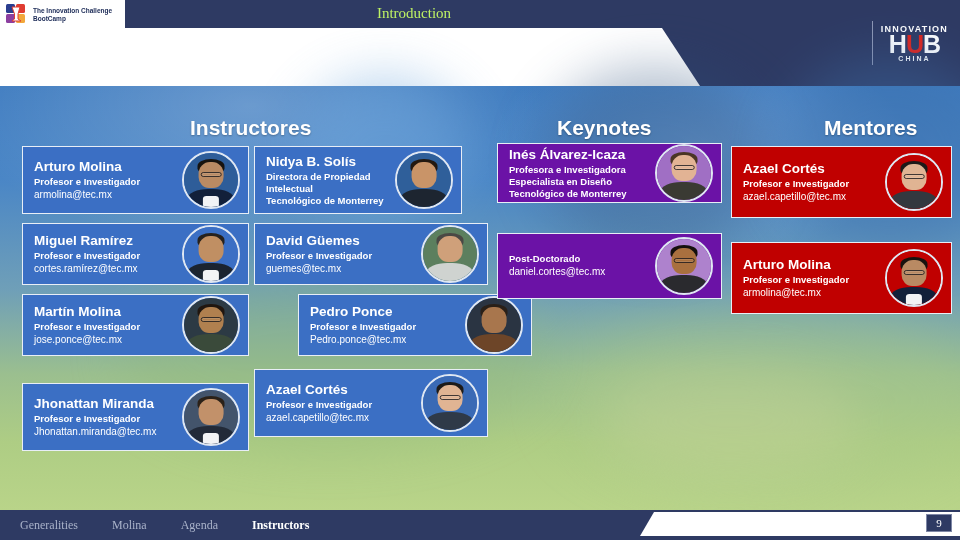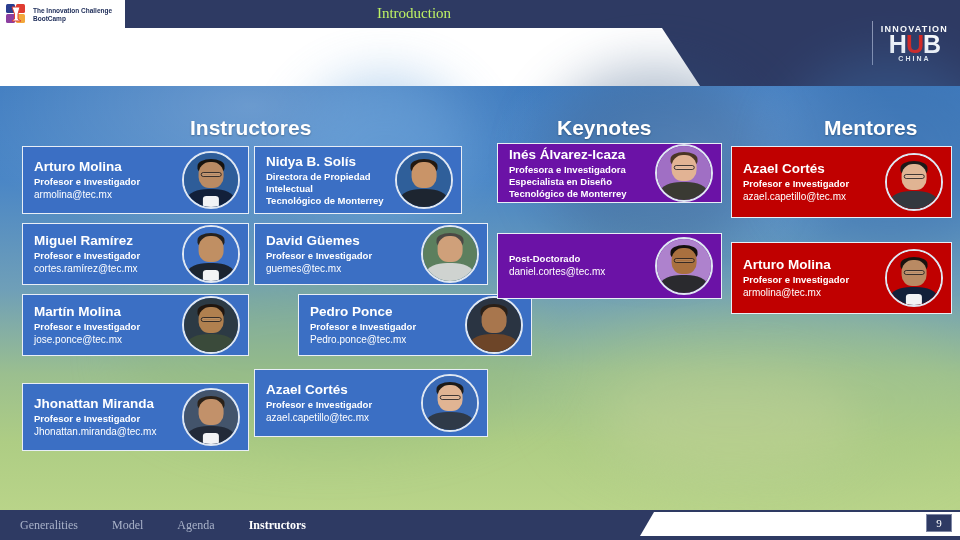--- a/index.html
+++ b/index.html
@@ -403,19 +403,19 @@
         <div class="body" style="background:#12203a"></div>
           <div class="shirt"></div>
       </div>
     </div>
   </div>
 
   <div class="footer"></div>
   <div class="footer-white"></div>
   <div class="nav">
     <span class="nav-item">Generalities</span>
-    <span class="nav-item">Model</span>
+    <span class="nav-item">Molina</span>
     <span class="nav-item">Agenda</span>
     <span class="nav-item active">Instructors</span>
   </div>
   <div class="pagebox">9</div>
 
 </div>
 
 </body></html>

